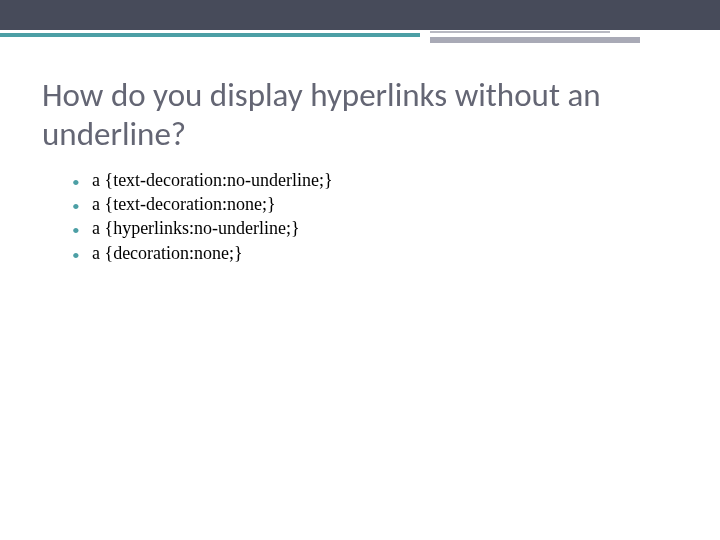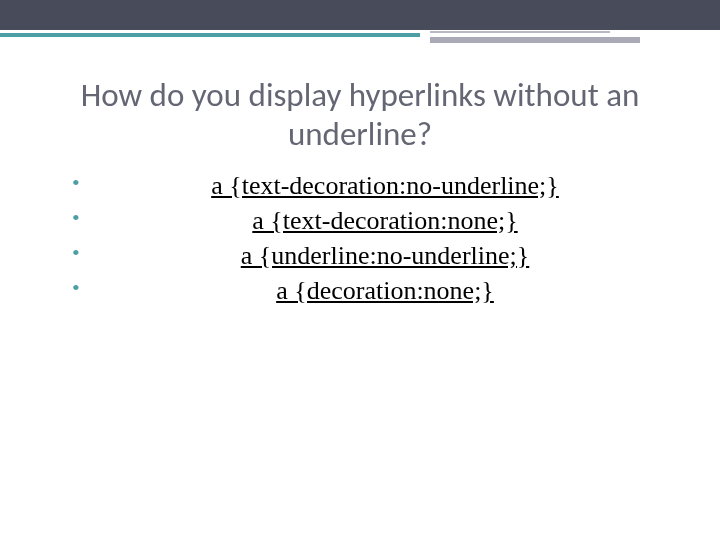--- a/index.html
+++ b/index.html
@@ -40,42 +40,40 @@
   .ribbon .grey-bar {
     position: absolute;
     left: 430px;
     top: 7px;
     width: 210px;
     height: 6px;
     background: #a9aab6;
   }
   .content {
     padding: 28px 42px 0 42px;
-    text-align: center;
   }
   h1.title {
     margin: 0 0 14px 0;
     font-family: Calibri, "Segoe UI", Arial, sans-serif;
     font-weight: 400;
     color: #646674;
     font-size: 33px;
     line-height: 1.18;
   }
   ul.options {
     margin: 0 0 0 30px;
     padding: 0;
     list-style: none;
   }
   ul.options li {
     position: relative;
     padding-left: 20px;
-    font-size: 26px;
+    font-size: 18px;
     line-height: 1.35;
     color: #000000;
-    text-decoration: underline;
   }
   ul.options li::before {
     content: "•";
     position: absolute;
     left: 0;
     top: 0;
     color: #4c9fa5;
     font-size: 22px;
     line-height: 1.35;
   }
@@ -88,16 +86,16 @@
   <div class="teal"></div>
   <div class="grey-thin"></div>
   <div class="grey-bar"></div>
 </div>
 
 <div class="content">
   <h1 class="title">How do you display hyperlinks without an underline?</h1>
   <ul class="options">
     <li>a {text-decoration:no-underline;}</li>
     <li>a {text-decoration:none;}</li>
-    <li>a {underline:no-underline;}</li>
+    <li>a {hyperlinks:no-underline;}</li>
     <li>a {decoration:none;}</li>
   </ul>
 </div>
 
 </body></html>

